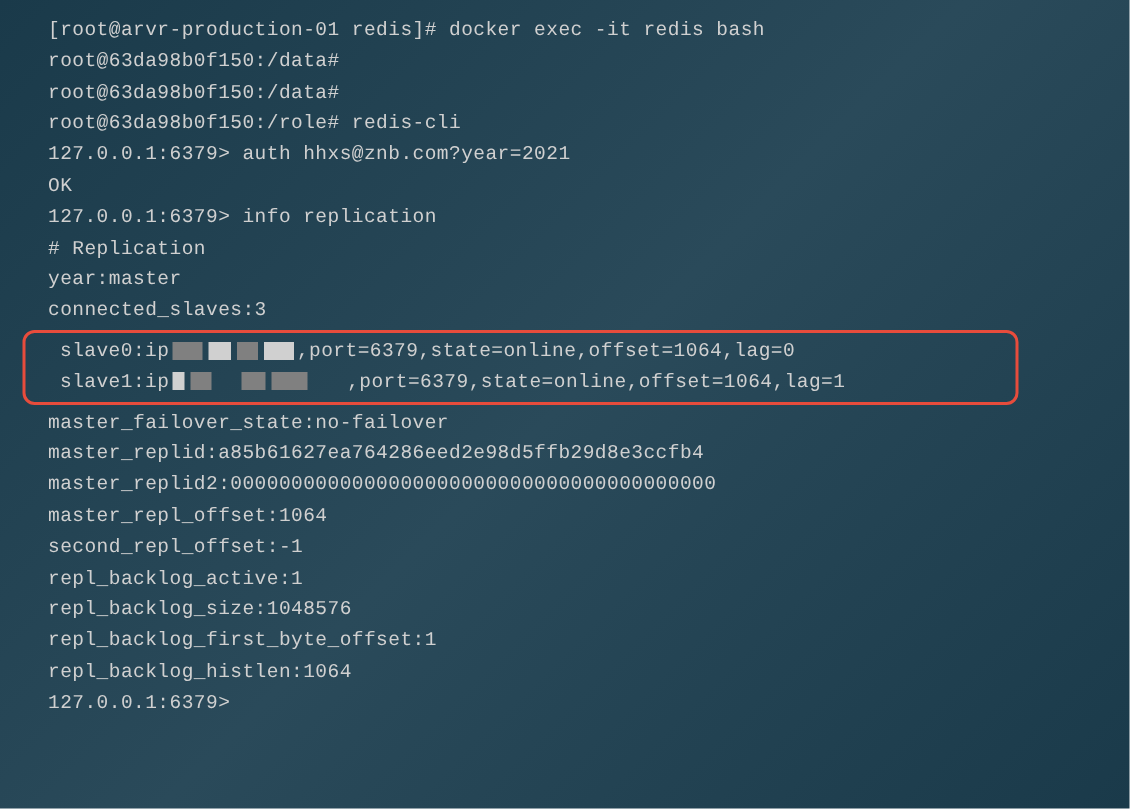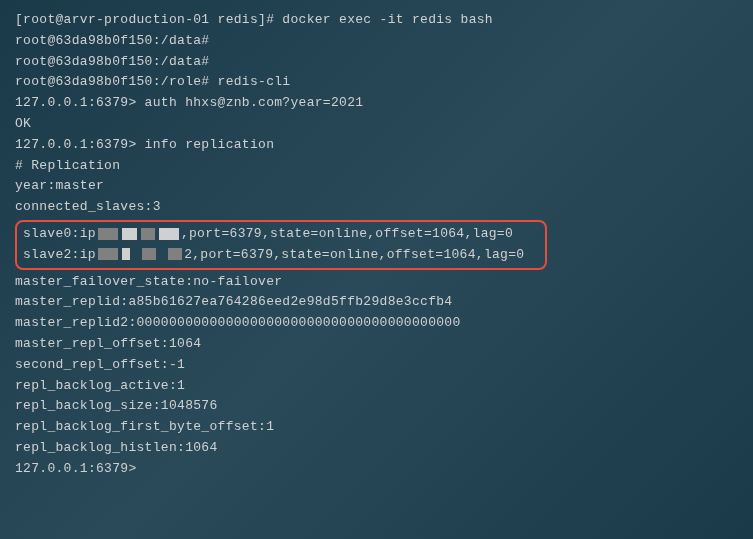--- a/index.html
+++ b/index.html
@@ -14,28 +14,29 @@
       color: #d0d0d0;
       padding: 10px 15px;
       width: 753px;
       height: 539px;
       line-height: 1.6;
       overflow: hidden;
     }
     .terminal-line {
       white-space: pre;
       letter-spacing: 0.3px;
+      margin-left: 17px;
     }
     .highlight-box {
       border: 2px solid #e74c3c;
       border-radius: 8px;
       padding: 2px 6px;
       margin: 2px 0;
       display: inline-block;
-      width: 532px;
+      width: 664px;
     }
     .redacted {
       display: inline-block;
       background: #808080;
       height: 12px;
       vertical-align: middle;
       margin: 0 2px;
     }
     .r1 { width: 20px; }
     .r2 { width: 15px; background: #d0d0d0; }
@@ -61,21 +62,21 @@
 <div class="terminal-line">root@63da98b0f150:/role# redis-cli</div>
 <div class="terminal-line">127.0.0.1:6379&gt; auth hhxs@znb.com?year=2021</div>
 <div class="terminal-line">OK</div>
 <div class="terminal-line">127.0.0.1:6379&gt; info replication</div>
 <div class="terminal-line"># Replication</div>
 <div class="terminal-line">year:master</div>
 <div class="terminal-line">connected_slaves:3</div>
 
 <div class="highlight-box">
   <div class="terminal-line"><span>slave0:ip</span><span class="redacted r1"></span><span class="redacted r2"></span><span class="redacted r3"></span><span class="redacted r4"></span><span>,port=6379,state=online,offset=1064,lag=0</span></div>
-  <div class="terminal-line"><span>slave2:ip</span><span class="redacted r9"></span><span class="redacted r10"></span> <span class="redacted r11"></span> <span class="redacted r12"></span><span>2,port=6379,state=online,offset=1064,lag=0</span></div>
+  <div class="terminal-line"><span>slave1:ip</span><span class="redacted r5"></span><span class="redacted r6"></span>  <span class="redacted r7"></span><span class="redacted r8"></span>   <span>,port=6379,state=online,offset=1064,lag=1</span></div>
 </div>
 
 <div class="terminal-line">master_failover_state:no-failover</div>
 <div class="terminal-line">master_replid:a85b61627ea764286eed2e98d5ffb29d8e3ccfb4</div>
 <div class="terminal-line">master_replid2:0000000000000000000000000000000000000000</div>
 <div class="terminal-line">master_repl_offset:1064</div>
 <div class="terminal-line">second_repl_offset:-1</div>
 <div class="terminal-line">repl_backlog_active:1</div>
 <div class="terminal-line">repl_backlog_size:1048576</div>
 <div class="terminal-line">repl_backlog_first_byte_offset:1</div>

